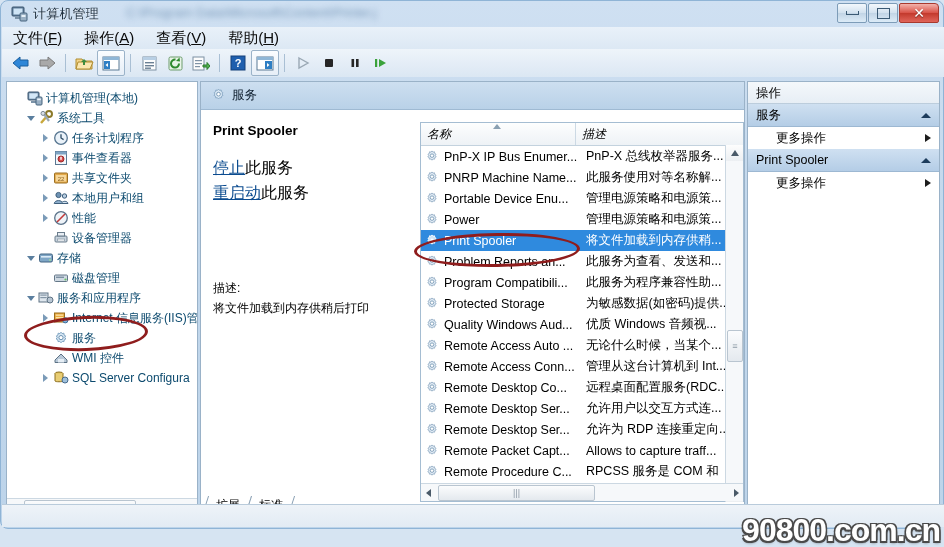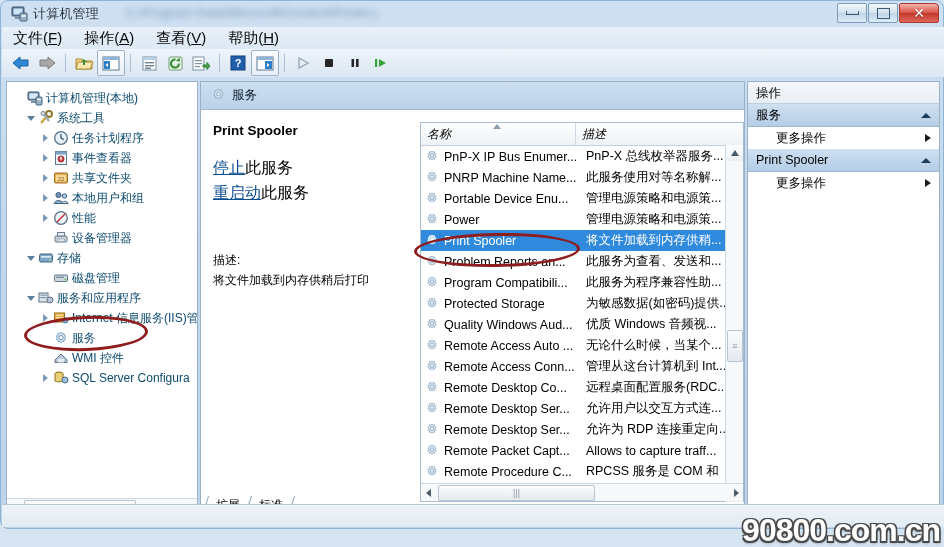--- a/index.html
+++ b/index.html
@@ -111,21 +111,21 @@
     display:flex;align-items:center;padding-left:10px;
   }
   .mid-head .htxt{font-size:12.5px;margin-left:6px;color:#102030;}
   .detail{
     position:absolute;left:0;top:29px;width:219px;height:406px;
     background:#fff;padding:12px 10px 0 12px;box-sizing:border-box;
   }
   .detail h1{font-size:13.5px;font-weight:bold;margin:0 0 20px 0;}
   .lnk{color:#0b4b8f;text-decoration:none;font-size:16px;display:block;margin-bottom:4px;}
   .lnk u{text-decoration:underline;}
-  .desc-h{font-size:12px;margin-top:48px;}
+  .desc-h{font-size:12px;margin-top:76px;}
   .desc-b{font-size:12px;margin-top:3px;line-height:16px;}
 
   .listwrap{
     position:absolute;left:219px;top:40px;width:324px;height:380px;
     border:1px solid #a5bdd2;box-sizing:border-box;background:#fff;
   }
   .lhead{display:flex;height:22px;background:linear-gradient(to bottom,#fdfefe,#eef2f6);
     border-bottom:1px solid #c3d2de;}
   .lhead .hc{font-size:12px;padding:3px 0 0 6px;box-sizing:border-box;position:relative;font-style:italic;}
   .hc-name{width:155px;border-right:1px solid #ccd9e4;}

